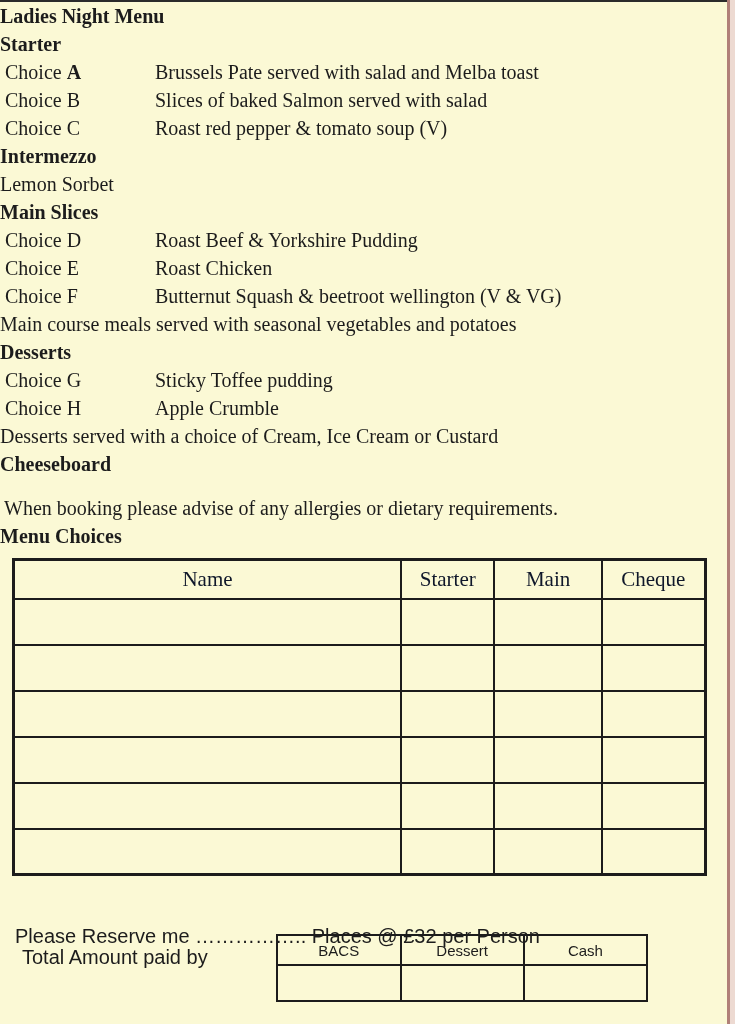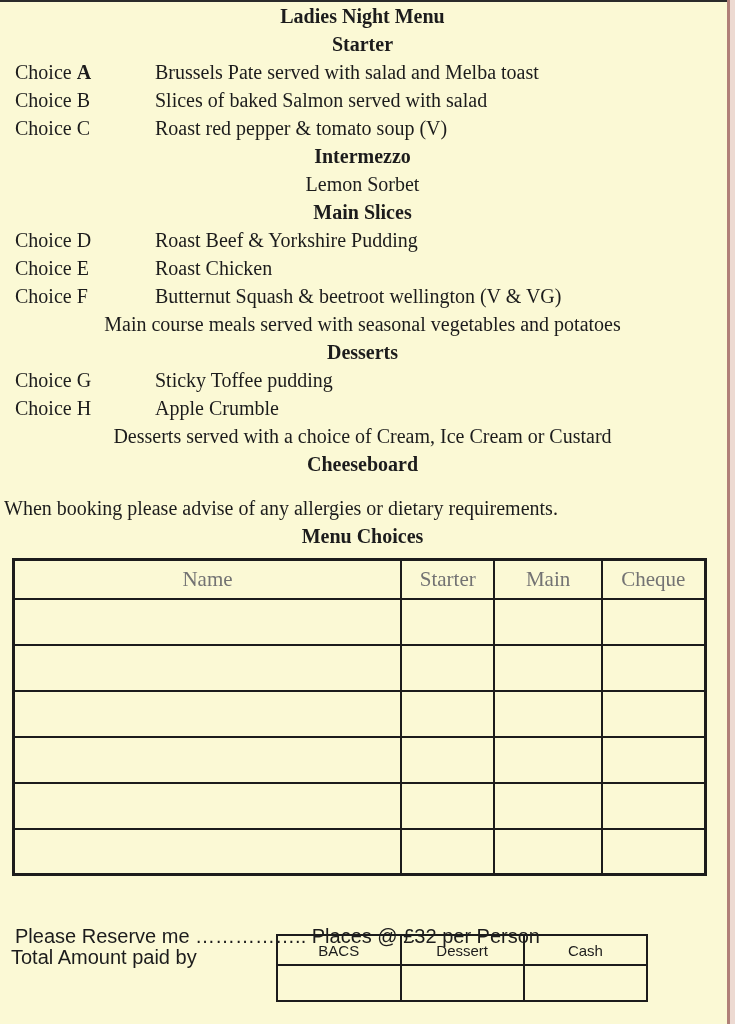--- a/index.html
+++ b/index.html
@@ -19,43 +19,43 @@
     position: absolute; top: 0; right: 0; bottom: 0; width: 8px;
     background: #EDDAD2;
     border-left: 3px solid #B08078;
   }
   
   .menu-text {
     position: absolute; top: 2px; left: 0; width: 725px;
     font-size: 20px;
   }
   .line { height: 28px; line-height: 28px; white-space: nowrap; }
-  .c { text-align: center; }
+  .c { }
   .h { font-weight: bold; }
-  .row .lbl { display: inline-block; width: 155px; padding-left: 15px; }
+  .row .lbl { display: inline-block; width: 155px; padding-left: 5px; }
   .row .bold-letter { font-weight: bold; }
   .allergy { margin-top: 16px; padding-left: 4px; }
   .table-title { margin-top: 0; }
   
   table { border-collapse: collapse; table-layout: fixed; }
   .choices-table {
     position: absolute; left: 12px; top: 558px; width: 695px;
-    font-size: 21px; color: #737373;
+    font-size: 21px; color: #0f172a;
     border: 3px solid #1c1c1c;
   }
   .choices-table th, .choices-table td { border: 2px solid #1c1c1c; }
   .choices-table th { font-weight: normal; height: 39px; text-align: center; }
   .choices-table tbody td { height: 46px; }
   
   .reserve-line {
     position: absolute; left: 15px; top: 898px; height: 28px; line-height: 28px;
     font-family: "Liberation Sans", sans-serif; font-size: 20px; white-space: nowrap; margin-top: 24px;
   }
   .total-label {
-    position: absolute; left: 11px; top: 944px; height: 26px; line-height: 26px;
+    position: absolute; left: 22px; top: 944px; height: 26px; line-height: 26px;
     font-family: "Liberation Sans", sans-serif; font-size: 20px;
   }
   .payment-table {
     position: absolute; left: 276px; top: 934px; width: 372px;
     font-family: "Liberation Sans", sans-serif; font-size: 15px;
     border: 2px solid #0f172a;
   }
   .payment-table th, .payment-table td { border: 2px solid #1c1c1c; }
   .payment-table th { font-weight: normal; height: 30px; text-align: center; }
   .payment-table td { height: 36px; }

